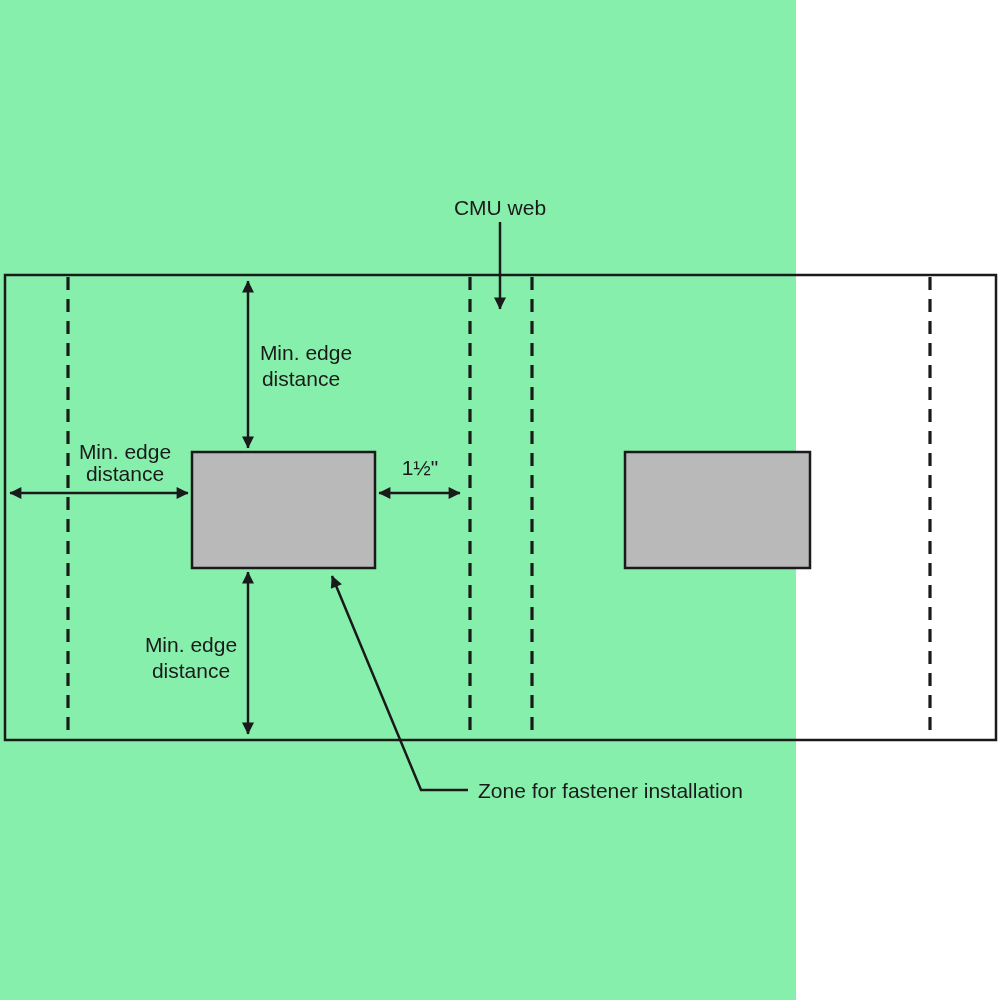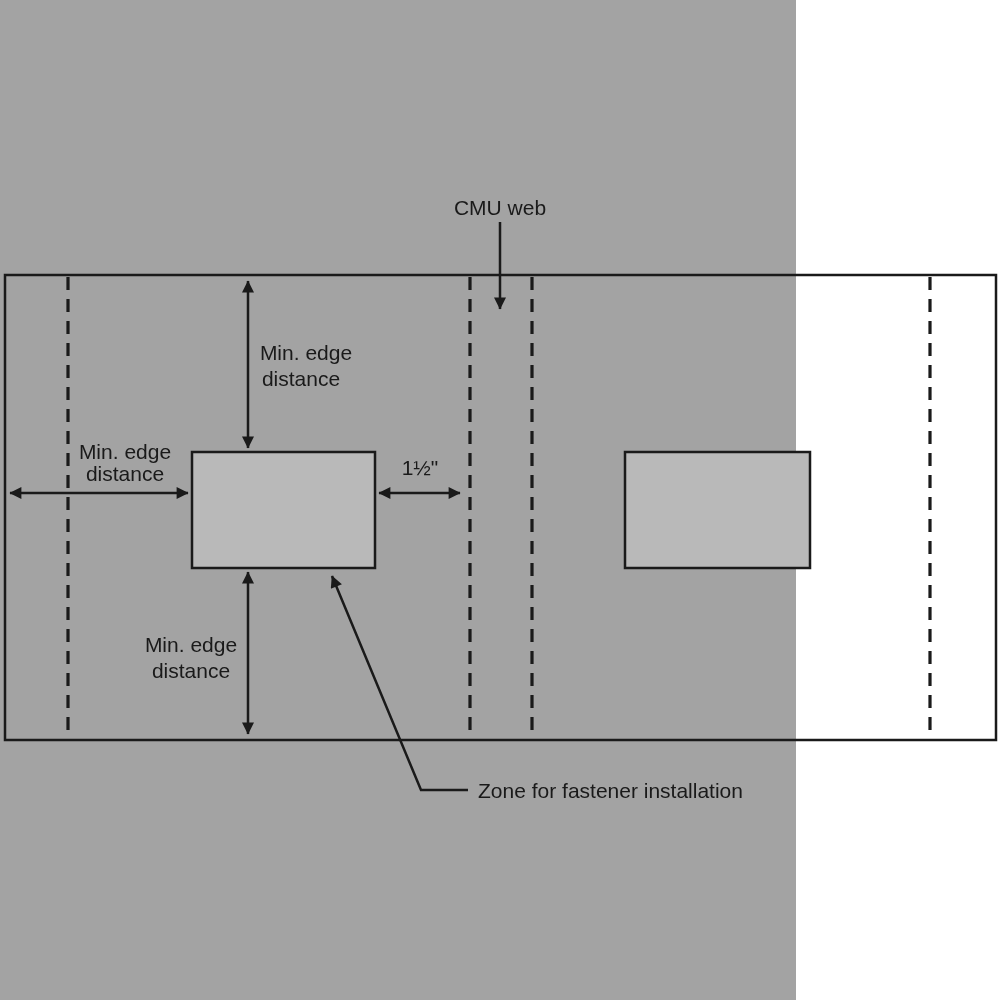--- a/index.html
+++ b/index.html
@@ -7,21 +7,21 @@
     padding: 0;
     background: #ffffff;
     width: 1000px;
     height: 1000px;
     overflow: hidden;
   }
   .canvas {
     position: relative;
     width: 796px;
     height: 1000px;
-    background: #a3a3a3;
+    background: #86efac;
     text-align: right;
   }
   svg text {
     font-family: "Liberation Sans", "DejaVu Sans", sans-serif;
     font-size: 21px;
     fill: #1a1a1a;
   }
   .stroke-line {
     stroke: #1a1a1a;
     fill: none;

